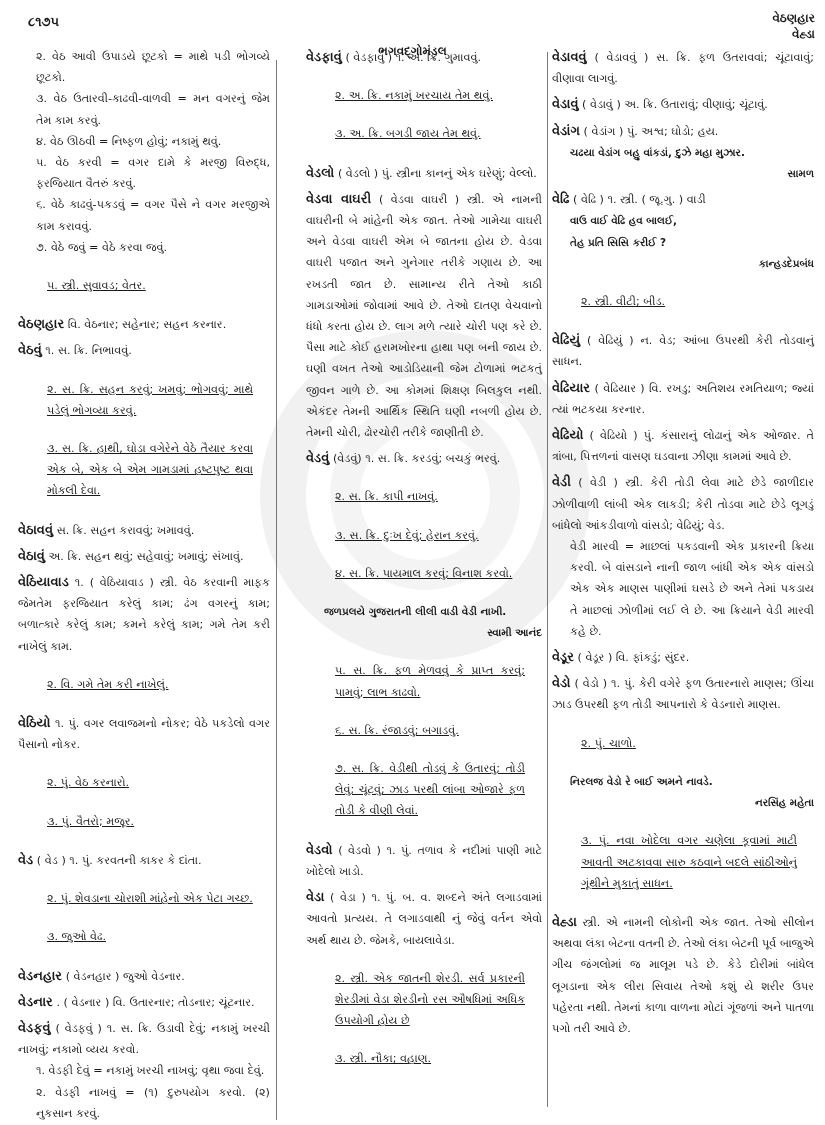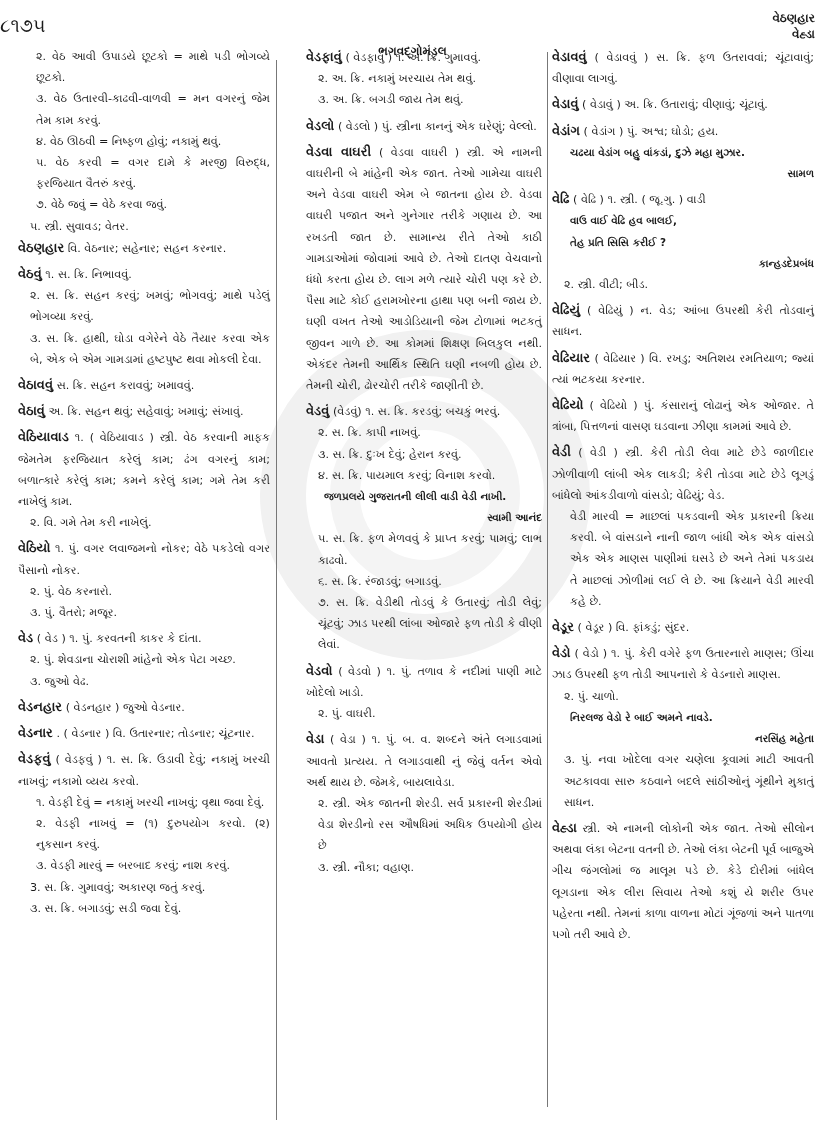--- a/index.html
+++ b/index.html
@@ -9,34 +9,34 @@
   }
   .watermark {
     position:absolute; left:260px; top:330px; width:330px; height:330px;
     border-radius:50%; border:46px solid #f1f1f1; box-sizing:border-box; z-index:0;
   }
   .watermark2 {
     position:absolute; left:330px; top:400px; width:190px; height:190px;
     border-radius:50%; border:30px solid #f4f4f4; box-sizing:border-box; z-index:0;
   }
   .header { position:absolute; left:0; top:0; width:825px; height:44px; z-index:2; }
-  .page-number { position:absolute; left:0; top:14px; font-size:19px; font-weight:normal; }
+  .page-number { position:absolute; left:28px; top:14px; font-size:13px; font-weight:bold; }
   .running-title { position:absolute; left:0; right:0; top:12px; text-align:center; font-size:12px; font-weight:bold;margin-top:32px; }
   .guide-words { position:absolute; right:10px; top:10px; text-align:right; font-size:12px; font-weight:bold; line-height:16px; }
   .columns { position:absolute; top:46px; left:0; width:825px; height:1070px; z-index:1; }
   .col { position:absolute; top:0; font-size:11.2px; line-height:21.2px; }
   .col1 { left:18px; width:252px; }
   .col2 { left:306px; width:236px; }
   .col3 { left:552px; width:262px; }
   .divider { position:absolute; width:1px; background:#777; }
   .div1 { left:276px; top:60px; height:1060px; }
   .div2 { left:547px; top:52px; height:1055px; }
   .entry { margin:0 0 4px 0; text-align:justify; }
   .hw { font-weight:bold; font-size:13px; }
-  .sense { padding-left:12px; margin:0; text-align:justify; }
+  .sense { padding-left:12px; margin:17px; text-align:justify;text-decoration:underline; }
   .sub { padding-left:18px; margin:0; text-align:justify; }
   .quote { padding-left:18px; margin:0; font-weight:bold; font-size:10.4px; }
   .cite { text-align:right; margin:0; font-weight:bold; font-size:10.4px; }
   .b { font-weight:bold; }
 </style>
 </head>
 <body>
 
 <div class="watermark"></div>
 <div class="watermark2"></div>
@@ -53,20 +53,21 @@
 <div class="divider div1"></div>
 <div class="divider div2"></div>
 
 <div class="columns">
 
   <div class="col col1">
     <p class="sub">૨. વેઠ આવી ઉપાડયે છૂટકો = માથે પડી ભોગવ્યે છૂટકો.</p>
     <p class="sub">૩. વેઠ ઉતારવી-કાઢવી-વાળવી = મન વગરનું જેમ તેમ કામ કરવું.</p>
     <p class="sub">૪. વેઠ ઊઠવી = નિષ્ફળ હોવું; નકામું થવું.</p>
     <p class="sub">૫. વેઠ કરવી = વગર દામે કે મરજી વિરુદ્ધ, ફરજિયાત વૈતરું કરવું.</p>
+    <p class="sub">૬. વેઠે કાઢવું-પકડવું = વગર પૈસે ને વગર મરજીએ કામ કરાવવું.</p>
     <p class="sub">૭. વેઠે જવું = વેઠે કરવા જવું.</p>
     <p class="sense b" style="font-weight:normal">૫. સ્ત્રી. સુવાવડ; વેતર.</p>
 
     <div class="entry">
       <span class="hw">વેઠણહાર</span>
       <span>વિ. વેઠનાર; સહેનાર; સહન કરનાર.</span>
     </div>
 
     <div class="entry">
       <span class="hw">વેઠવું</span>
@@ -154,21 +155,20 @@
       <p class="quote">જળપ્રલયે ગુજરાતની લીલી વાડી વેડી નાખી.</p>
       <p class="cite">સ્વામી આનંદ</p>
       <p class="sense">૫. સ. ક્રિ. ફળ મેળવવું કે પ્રાપ્ત કરવું; પામવું; લાભ કાઢવો.</p>
       <p class="sense">૬. સ. ક્રિ. રંજાડવું; બગાડવું.</p>
       <p class="sense">૭. સ. ક્રિ. વેડીથી તોડવું કે ઉતારવું; તોડી લેવું; ચૂંટવું; ઝાડ પરથી લાંબા ઓજારે ફળ તોડી કે વીણી લેવાં.</p>
     </div>
 
     <div class="entry">
       <span class="hw">વેડવો</span>
       <span>( વેડવો ) ૧. પું. તળાવ કે નદીમાં પાણી માટે ખોદેલો ખાડો.</span>
-      <p class="sense">૨. પું. વાઘરી.</p>
     </div>
 
     <div class="entry">
       <span class="hw">વેડા</span>
       <span>( વેડા ) ૧. પું. બ. વ. શબ્દને અંતે લગાડવામાં આવતો પ્રત્યય. તે લગાડવાથી નું જેવું વર્તન એવો અર્થ થાય છે. જેમકે, બાયલાવેડા.</span>
       <p class="sense">૨. સ્ત્રી. એક જાતની શેરડી. સર્વ પ્રકારની શેરડીમાં વેડા શેરડીનો રસ ઔષધિમાં અધિક ઉપયોગી હોય છે</p>
       <p class="sense">૩. સ્ત્રી. નૌકા; વહાણ.</p>
     </div>
   </div>
 

